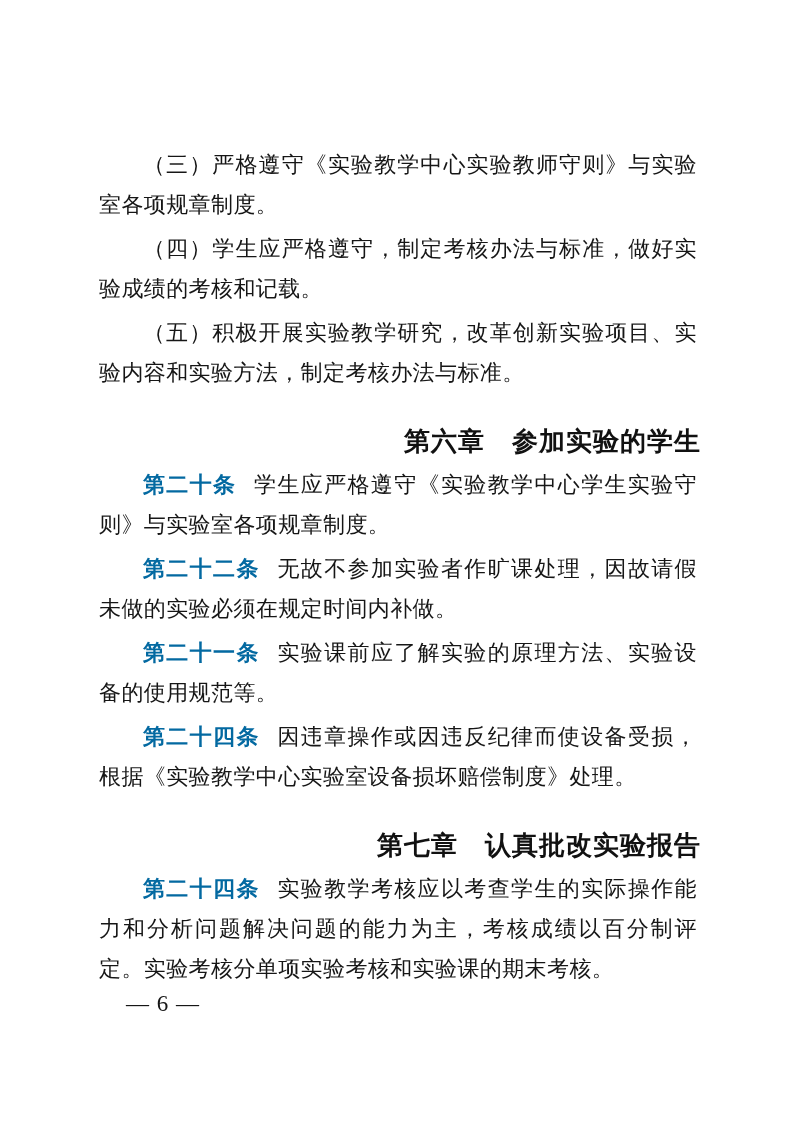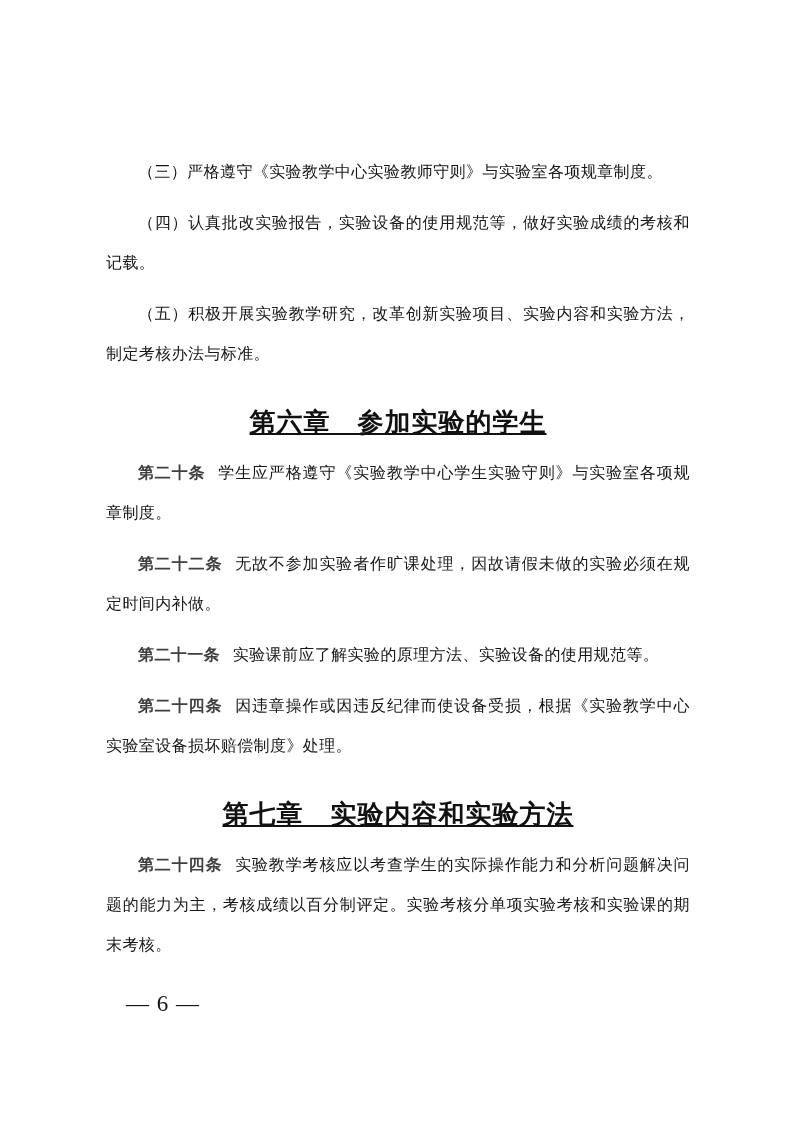--- a/index.html
+++ b/index.html
@@ -16,68 +16,67 @@
     font-family: "Liberation Serif", "DejaVu Serif", serif;
     color: #161616;
   }
   .content {
     position: absolute;
     left: 95px;
     top: 141px;
     width: 606px;
   }
   .para {
-    margin: 11px;
-    font-size: 16px;
+    margin: 4px;
+    font-size: 22px;
     line-height: 40px;
     letter-spacing: 0.4px;
     text-align: justify;
     text-justify: inter-character;
     text-indent: 2em;
     font-family: "Liberation Serif", "DejaVu Serif", serif;
     color: #161616;
   }
   .lead {
     font-family: "Liberation Sans", "DejaVu Sans", sans-serif;
     font-weight: 700;
     margin-right: 0.8em;
-    color: #404040;
+    color: #0369a1;
   }
   .chapter-heading {
     margin: 28px 0 0 0;
     font-size: 26px;
     line-height: 40px;
     font-weight: 700;
-    text-align: center;
+    text-align: right;
     letter-spacing: 1px;
     font-family: "Liberation Sans", "DejaVu Sans", sans-serif;
     color: #111111;
-    text-decoration: underline;
   }
   .page-footer {
     position: absolute;
     left: 126px;
     top: 990px;
     font-size: 23px;
     line-height: 28px;
     letter-spacing: 1px;
     font-family: "Liberation Serif", "DejaVu Serif", serif;
     color: #161616;
   }
 </style>
 </head>
 <body>
 
 <div class="page">
   <div class="content">
       <p class="para">（三）严格遵守《实验教学中心实验教师守则》与实验室各项规章制度。</p>
-      <p class="para">（四）认真批改实验报告，实验设备的使用规范等，做好实验成绩的考核和记载。</p>
+      <p class="para">（四）学生应严格遵守，制定考核办法与标准，做好实验成绩的考核和记载。</p>
       <p class="para">（五）积极开展实验教学研究，改革创新实验项目、实验内容和实验方法，制定考核办法与标准。</p>
       <h2 class="chapter-heading">第六章　参加实验的学生</h2>
       <p class="para"><b class="lead">第二十条</b>学生应严格遵守《实验教学中心学生实验守则》与实验室各项规章制度。</p>
       <p class="para"><b class="lead">第二十二条</b>无故不参加实验者作旷课处理，因故请假未做的实验必须在规定时间内补做。</p>
       <p class="para"><b class="lead">第二十一条</b>实验课前应了解实验的原理方法、实验设备的使用规范等。</p>
       <p class="para"><b class="lead">第二十四条</b>因违章操作或因违反纪律而使设备受损，根据《实验教学中心实验室设备损坏赔偿制度》处理。</p>
-      <h2 class="chapter-heading">第七章　实验内容和实验方法</h2>
+      <h2 class="chapter-heading">第七章　认真批改实验报告</h2>
       <p class="para"><b class="lead">第二十四条</b>实验教学考核应以考查学生的实际操作能力和分析问题解决问题的能力为主，考核成绩以百分制评定。实验考核分单项实验考核和实验课的期末考核。</p>
     </div>
   <div class="page-footer">— 6 —</div>
 </div>
 
 </body></html>

